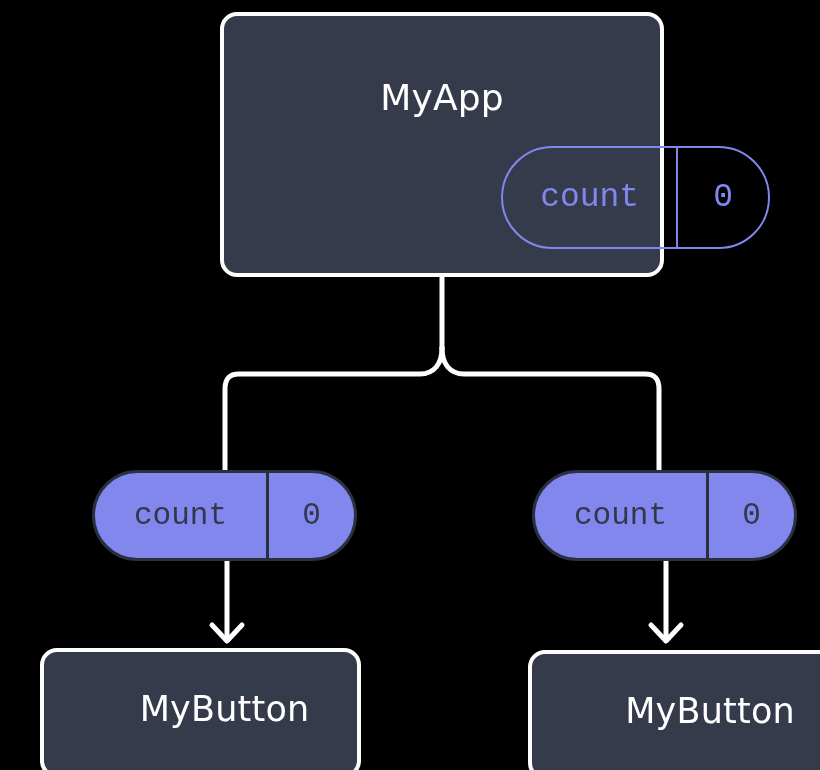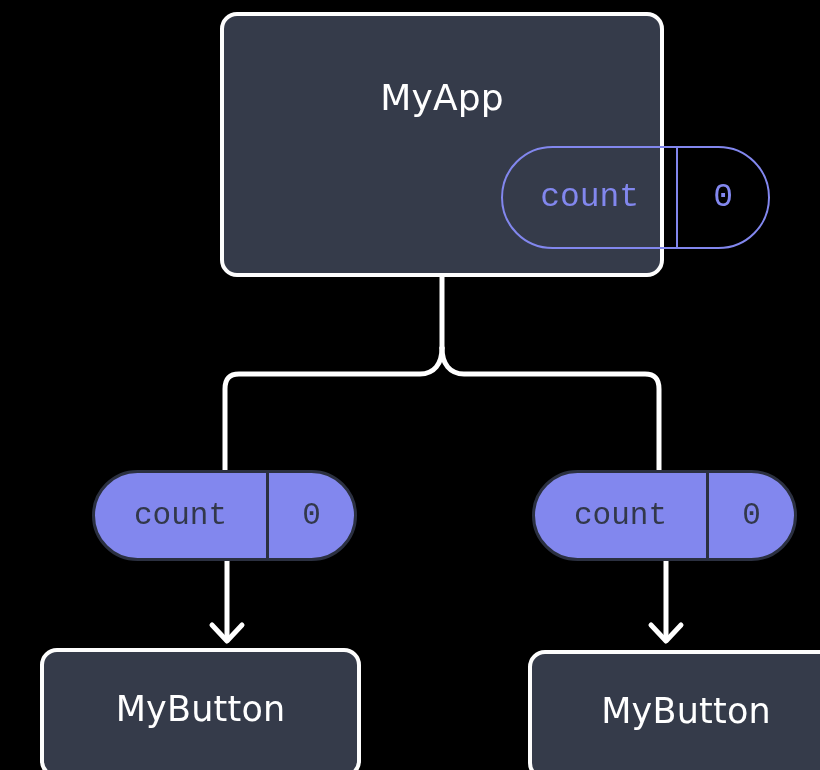--- a/index.html
+++ b/index.html
@@ -84,20 +84,21 @@
   }
   #mybutton-right-box {
     left: 496px;
     top: 650px;
     width: 316px;
   }
   .mybutton-title {
     top: 36px;
     font-size: 35px;
     line-height: 42px;
+    padding-left: 24px;
   }
 
   
   .state-pill {
     position: absolute;
     box-sizing: border-box;
     display: flex;
     align-items: stretch;
     border-radius: 999px;
     overflow: hidden;

